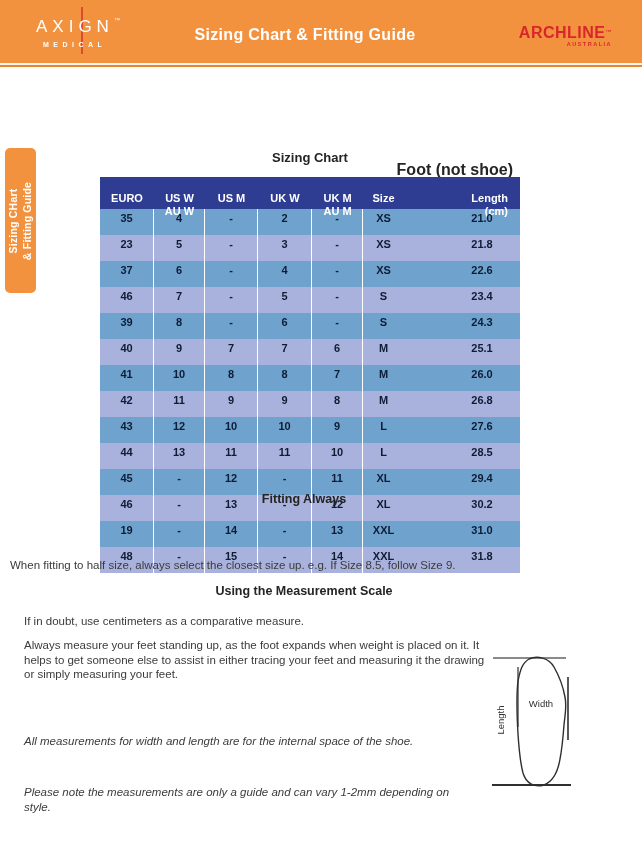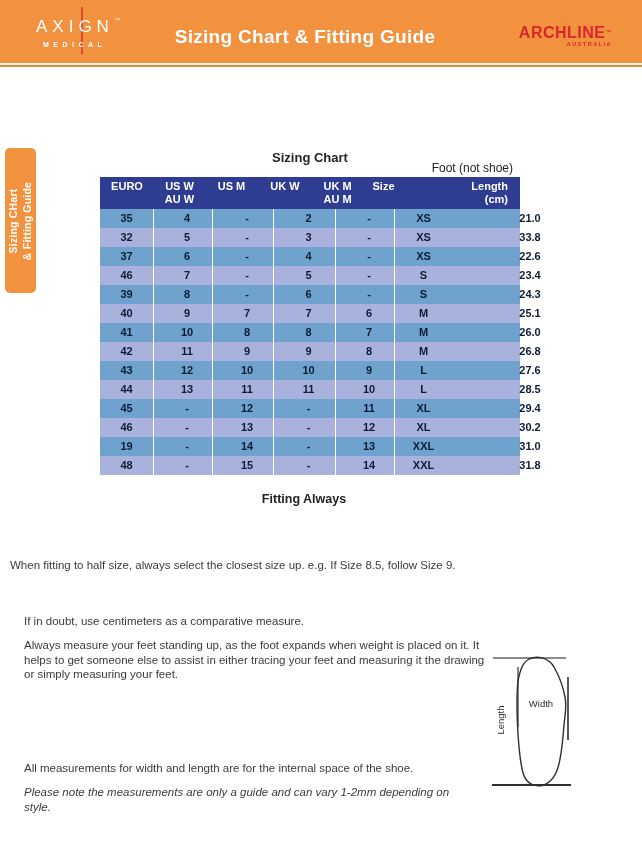--- a/index.html
+++ b/index.html
@@ -23,45 +23,45 @@
   .header{position:absolute;left:0;top:0;width:642px;height:63px;background:var(--orange);}
   .header-gap{position:absolute;left:0;top:63px;width:642px;height:2px;background:#fdf6ee;}
   .header-rule{position:absolute;left:0;top:65px;width:642px;height:2px;background:var(--orange-line);}
   .brand{position:absolute;left:36px;top:17px;width:110px;color:#fff;}
   .brand-name{font-size:17px;letter-spacing:5px;font-weight:400;position:relative;z-index:1;}
   .brand-tm{font-size:6px;vertical-align:top;letter-spacing:0;}
   .brand-sub{font-size:7px;letter-spacing:4.5px;font-weight:bold;margin-top:4px;margin-left:7px;position:relative;z-index:1;}
   .brand-stroke{position:absolute;left:45px;top:-10px;width:2px;height:47px;background:#DC4A30;z-index:0;}
   .page-title{
     position:absolute;left:135px;top:26px;width:340px;text-align:center;
-    color:#fff;font-size:19px;font-weight:bold;letter-spacing:.3px;
+    color:#fff;font-size:16px;font-weight:bold;letter-spacing:.3px;
   }
   .partner{position:absolute;right:30px;top:25px;text-align:right;color:var(--brand-red);}
   .partner-name{font-size:16px;font-weight:bold;letter-spacing:.5px;line-height:15px;}
   .partner-tm{font-size:6px;vertical-align:top;}
   .partner-sub{font-size:5.5px;font-weight:bold;letter-spacing:1.5px;margin-top:1px;}
   
   .side-tab{position:absolute;left:5px;top:148px;width:31px;height:145px;background:var(--orange);border-radius:5px;}
   .side-tab-text{
     position:absolute;left:50%;top:50%;width:145px;height:30px;
     transform:translate(-50%,-50%) rotate(-90deg);
     text-align:center;color:#fff;font-weight:bold;font-size:10.5px;line-height:14px;letter-spacing:.2px;
   }
   
   .chart-heading{position:absolute;left:100px;top:150px;width:420px;text-align:center;
     font-size:13px;font-weight:bold;color:var(--heading-text);}
-  .foot-label{position:absolute;right:129px;top:161px;font-size:12px;font-weight:normal;color:var(--heading-text);}
+  .foot-label{position:absolute;right:129px;top:161px;font-size:16px;font-weight:bold;color:var(--heading-text);}
   .tbl{position:absolute;left:100px;top:177px;width:420px;}
   .tbl-header,.tbl-row{display:grid;grid-template-columns:54px 51px 53px 54px 51px 57px 100px;}
   .tbl-header{background:var(--table-navy);color:#fff;height:32px;}
-  .th{font-size:11px;font-weight:bold;line-height:13px;text-align:center;padding-top:3px;}
+  .th{font-size:11px;font-weight:bold;line-height:13px;text-align:center;padding-top:15px;}
   .th .l2{display:block;font-weight:bold;}
   .th.col-size{padding-right:16px;}
   .th.col-len{text-align:right;padding-right:12px;}
-  .tbl-row{height:19px;background:var(--row-blue);gap:8px;}
+  .tbl-row{height:26px;background:var(--row-blue);}
   .tbl-row.alt{background:var(--row-periwinkle);}
   .cell{font-size:11px;font-weight:bold;line-height:18.5px;text-align:center;color:var(--cell-text);}
   .tbl-row .cell:nth-child(-n+5){border-right:1px solid #fff;}
   .cell.col-size{padding-right:16px;}
   .cell.col-len{padding-left:24px;}
   
   .section-heading{position:absolute;left:4px;width:600px;text-align:center;
     font-size:12.5px;font-weight:bold;color:var(--heading-text);}
   .para{position:absolute;font-size:11.5px;line-height:14.5px;color:var(--body-text);}
   
@@ -112,27 +112,27 @@
         <div class="tbl-row">
           <div class="cell">35</div>
           <div class="cell">4</div>
           <div class="cell">-</div>
           <div class="cell">2</div>
           <div class="cell">-</div>
           <div class="cell col-size">XS</div>
           <div class="cell col-len">21.0</div>
         </div>
         <div class="tbl-row alt">
-          <div class="cell">32</div>
+          <div class="cell">23</div>
           <div class="cell">5</div>
           <div class="cell">-</div>
           <div class="cell">3</div>
           <div class="cell">-</div>
           <div class="cell col-size">XS</div>
-          <div class="cell col-len">33.8</div>
+          <div class="cell col-len">21.8</div>
         </div>
         <div class="tbl-row">
           <div class="cell">37</div>
           <div class="cell">6</div>
           <div class="cell">-</div>
           <div class="cell">4</div>
           <div class="cell">-</div>
           <div class="cell col-size">XS</div>
           <div class="cell col-len">22.6</div>
         </div>
@@ -234,23 +234,24 @@
           <div class="cell">14</div>
           <div class="cell col-size">XXL</div>
           <div class="cell col-len">31.8</div>
         </div>
       </div>
   </div>
 
   <div class="section-heading" style="top:492px;">Fitting Always</div>
   <div class="para" style="top:558px;left:10px;width:600px;">When fitting to half size, always select the closest size up. e.g. If Size 8.5, follow Size 9.</div>
 
+  <div class="section-heading" style="top:584px;">Using the Measurement Scale</div>
   <div class="para" style="top:638px;left:24px;width:462px;">Always measure your feet standing up, as the foot expands when weight is placed on it. It helps to get someone else to assist in either tracing your feet and measuring it the drawing or simply measuring your feet.</div>
   <div class="para" style="top:614px;left:24px;width:560px;">If in doubt, use centimeters as a comparative measure.</div>
-  <div class="para" style="top:761px;left:24px;width:560px;">All measurements for width and length are for the internal space of the shoe.</div>
+  <div class="para" style="top:734px;left:24px;width:560px;font-style:italic;">All measurements for width and length are for the internal space of the shoe.</div>
   <div class="para" style="top:785px;left:24px;width:446px;font-style:italic;">Please note the measurements are only a guide and can vary 1-2mm depending on style.</div>
 
   <svg class="diagram" width="167" height="170" viewBox="0 0 167 170">
     <line x1="18" y1="28" x2="91" y2="28" stroke="#8a8a8a" stroke-width="2"></line>
     <line x1="17" y1="155" x2="96" y2="155" stroke="#2f2f2f" stroke-width="2"></line>
     <path d="M54,29 C62,25 74,28 79,37 C83,44 88,56 90,67 C92,77 90,84 89,95 C88,108 87,119 85,129 C83,141 79,151 69,155 C59,158 51,153 48,143 C45,132 44,119 43,104 C42,87 41,68 43,51 C45,41 47,33 54,29 Z" fill="none" stroke="#2f2f2f" stroke-width="1.4"></path>
     <line x1="43" y1="37" x2="43" y2="97" stroke="#2f2f2f" stroke-width="1.2"></line>
     <line x1="93" y1="47" x2="93" y2="110" stroke="#2f2f2f" stroke-width="1.6"></line>
     <text x="66" y="77" font-size="9.5" fill="#2f2f2f" text-anchor="middle">Width</text>
     <text x="29" y="90" font-size="9.5" fill="#2f2f2f" text-anchor="middle" transform="rotate(-90 29 90)">Length</text>

